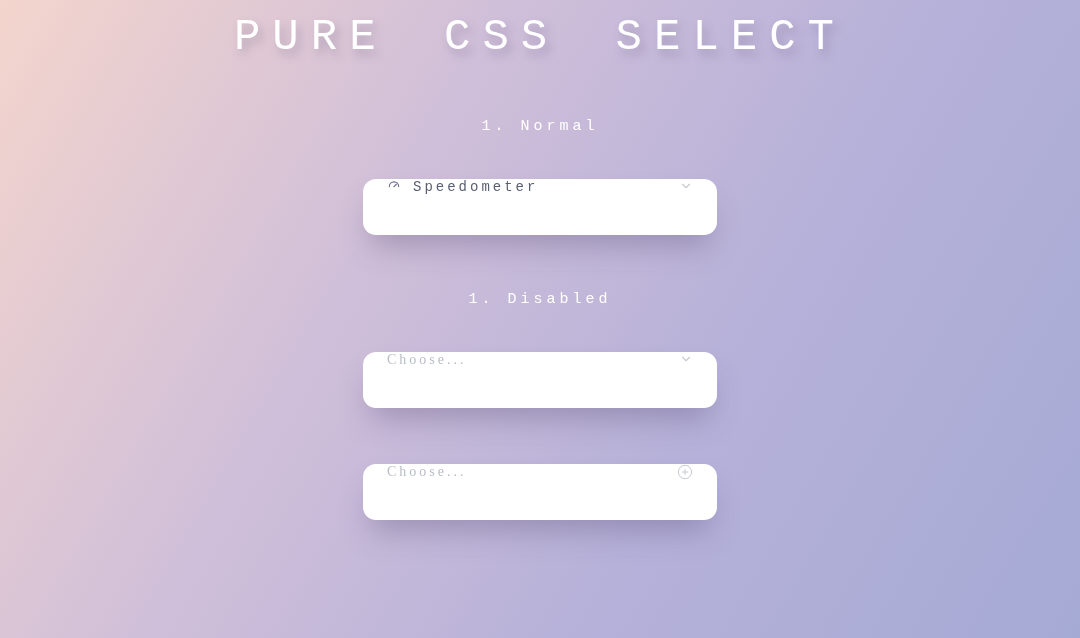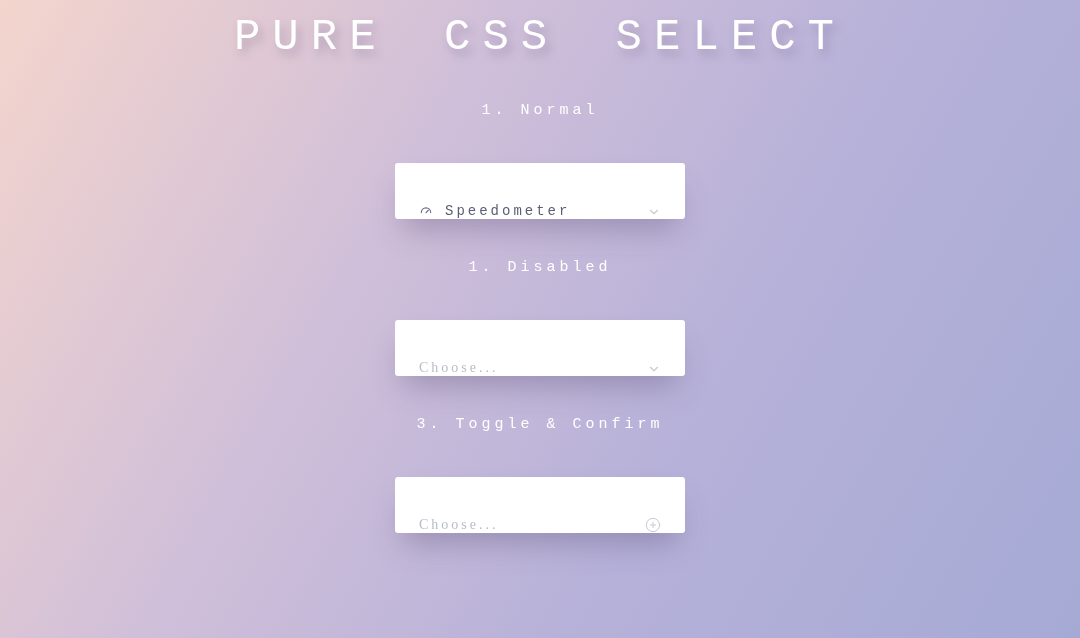--- a/index.html
+++ b/index.html
@@ -26,38 +26,38 @@
       letter-spacing: 12px;
       margin-top: 12px;
       text-shadow: 4px 6px 10px rgba(100, 90, 130, 0.35);
       word-spacing: 18px;
     }
 
     .section {
       display: flex;
       flex-direction: column;
       align-items: center;
-      margin-top: 40px;
+      margin-top: 56px;
     }
 
     .section-label {
       color: #ffffff;
       font-size: 15px;
       letter-spacing: 4px;
       margin-bottom: 44px;
     }
 
     .select-box {
-      width: 290px;
+      width: 354px;
       height: 56px;
       background: #ffffff;
-      border-radius: 3px;
+      border-radius: 13px;
       box-shadow: 0 18px 30px -8px rgba(80, 70, 110, 0.35);
       display: flex;
-      align-items: flex-end;
+      align-items: flex-start;
       padding: 0 24px;
       cursor: pointer;
       position: relative;
     }
 
     .select-box.disabled {
       cursor: default;
     }
 
     .select-icon {
@@ -119,21 +119,20 @@
     <span class="select-text placeholder">Choose...</span>
     <span class="select-chevron">
       <svg width="14" height="14" viewBox="0 0 24 24" fill="none" stroke="currentColor" stroke-width="2" stroke-linecap="round" stroke-linejoin="round">
         <polyline points="6 9 12 15 18 9"></polyline>
       </svg>
     </span>
   </div>
 </div>
 
 <div class="section">
-  <div class="section-label">3. Toggle &amp; Confirm</div>
   <div class="select-box">
     <span class="select-text placeholder">Choose...</span>
     <span class="select-plus">
       <svg width="16" height="16" viewBox="0 0 24 24" fill="none" stroke="currentColor" stroke-width="1.5" stroke-linecap="round" stroke-linejoin="round">
         <circle cx="12" cy="12" r="10"></circle>
         <line x1="12" y1="8" x2="12" y2="16"></line>
         <line x1="8" y1="12" x2="16" y2="12"></line>
       </svg>
     </span>
   </div>

